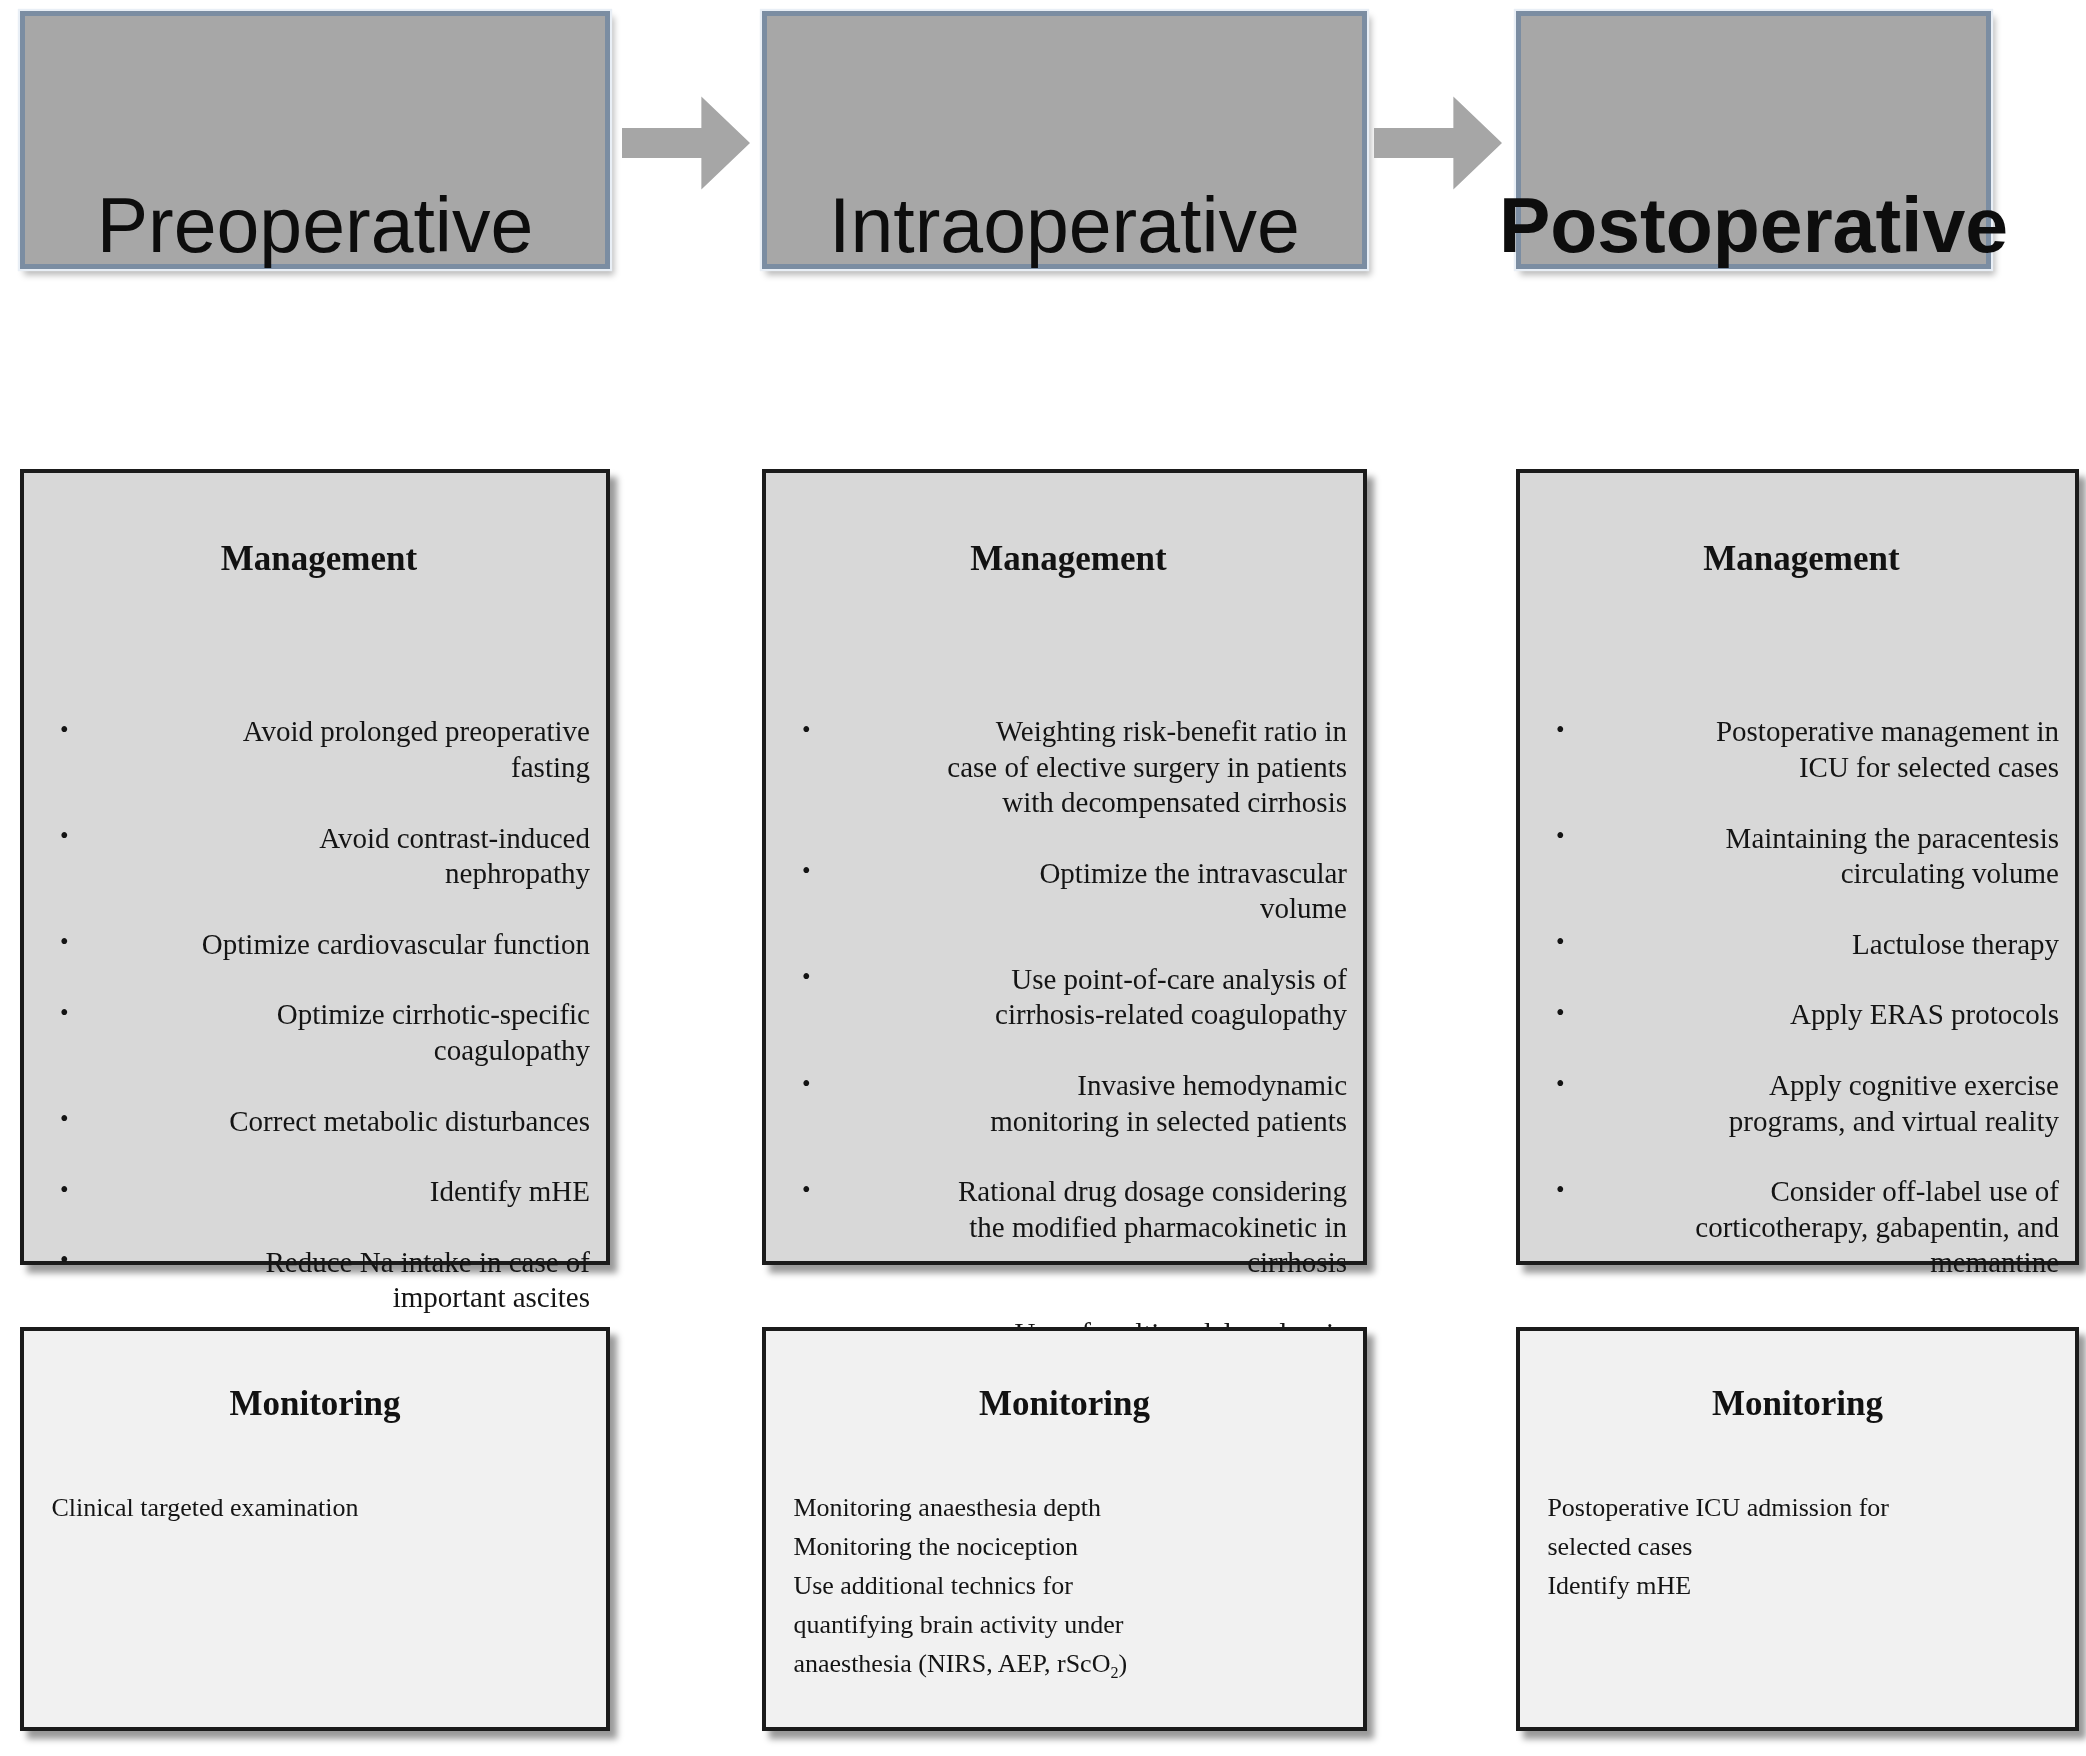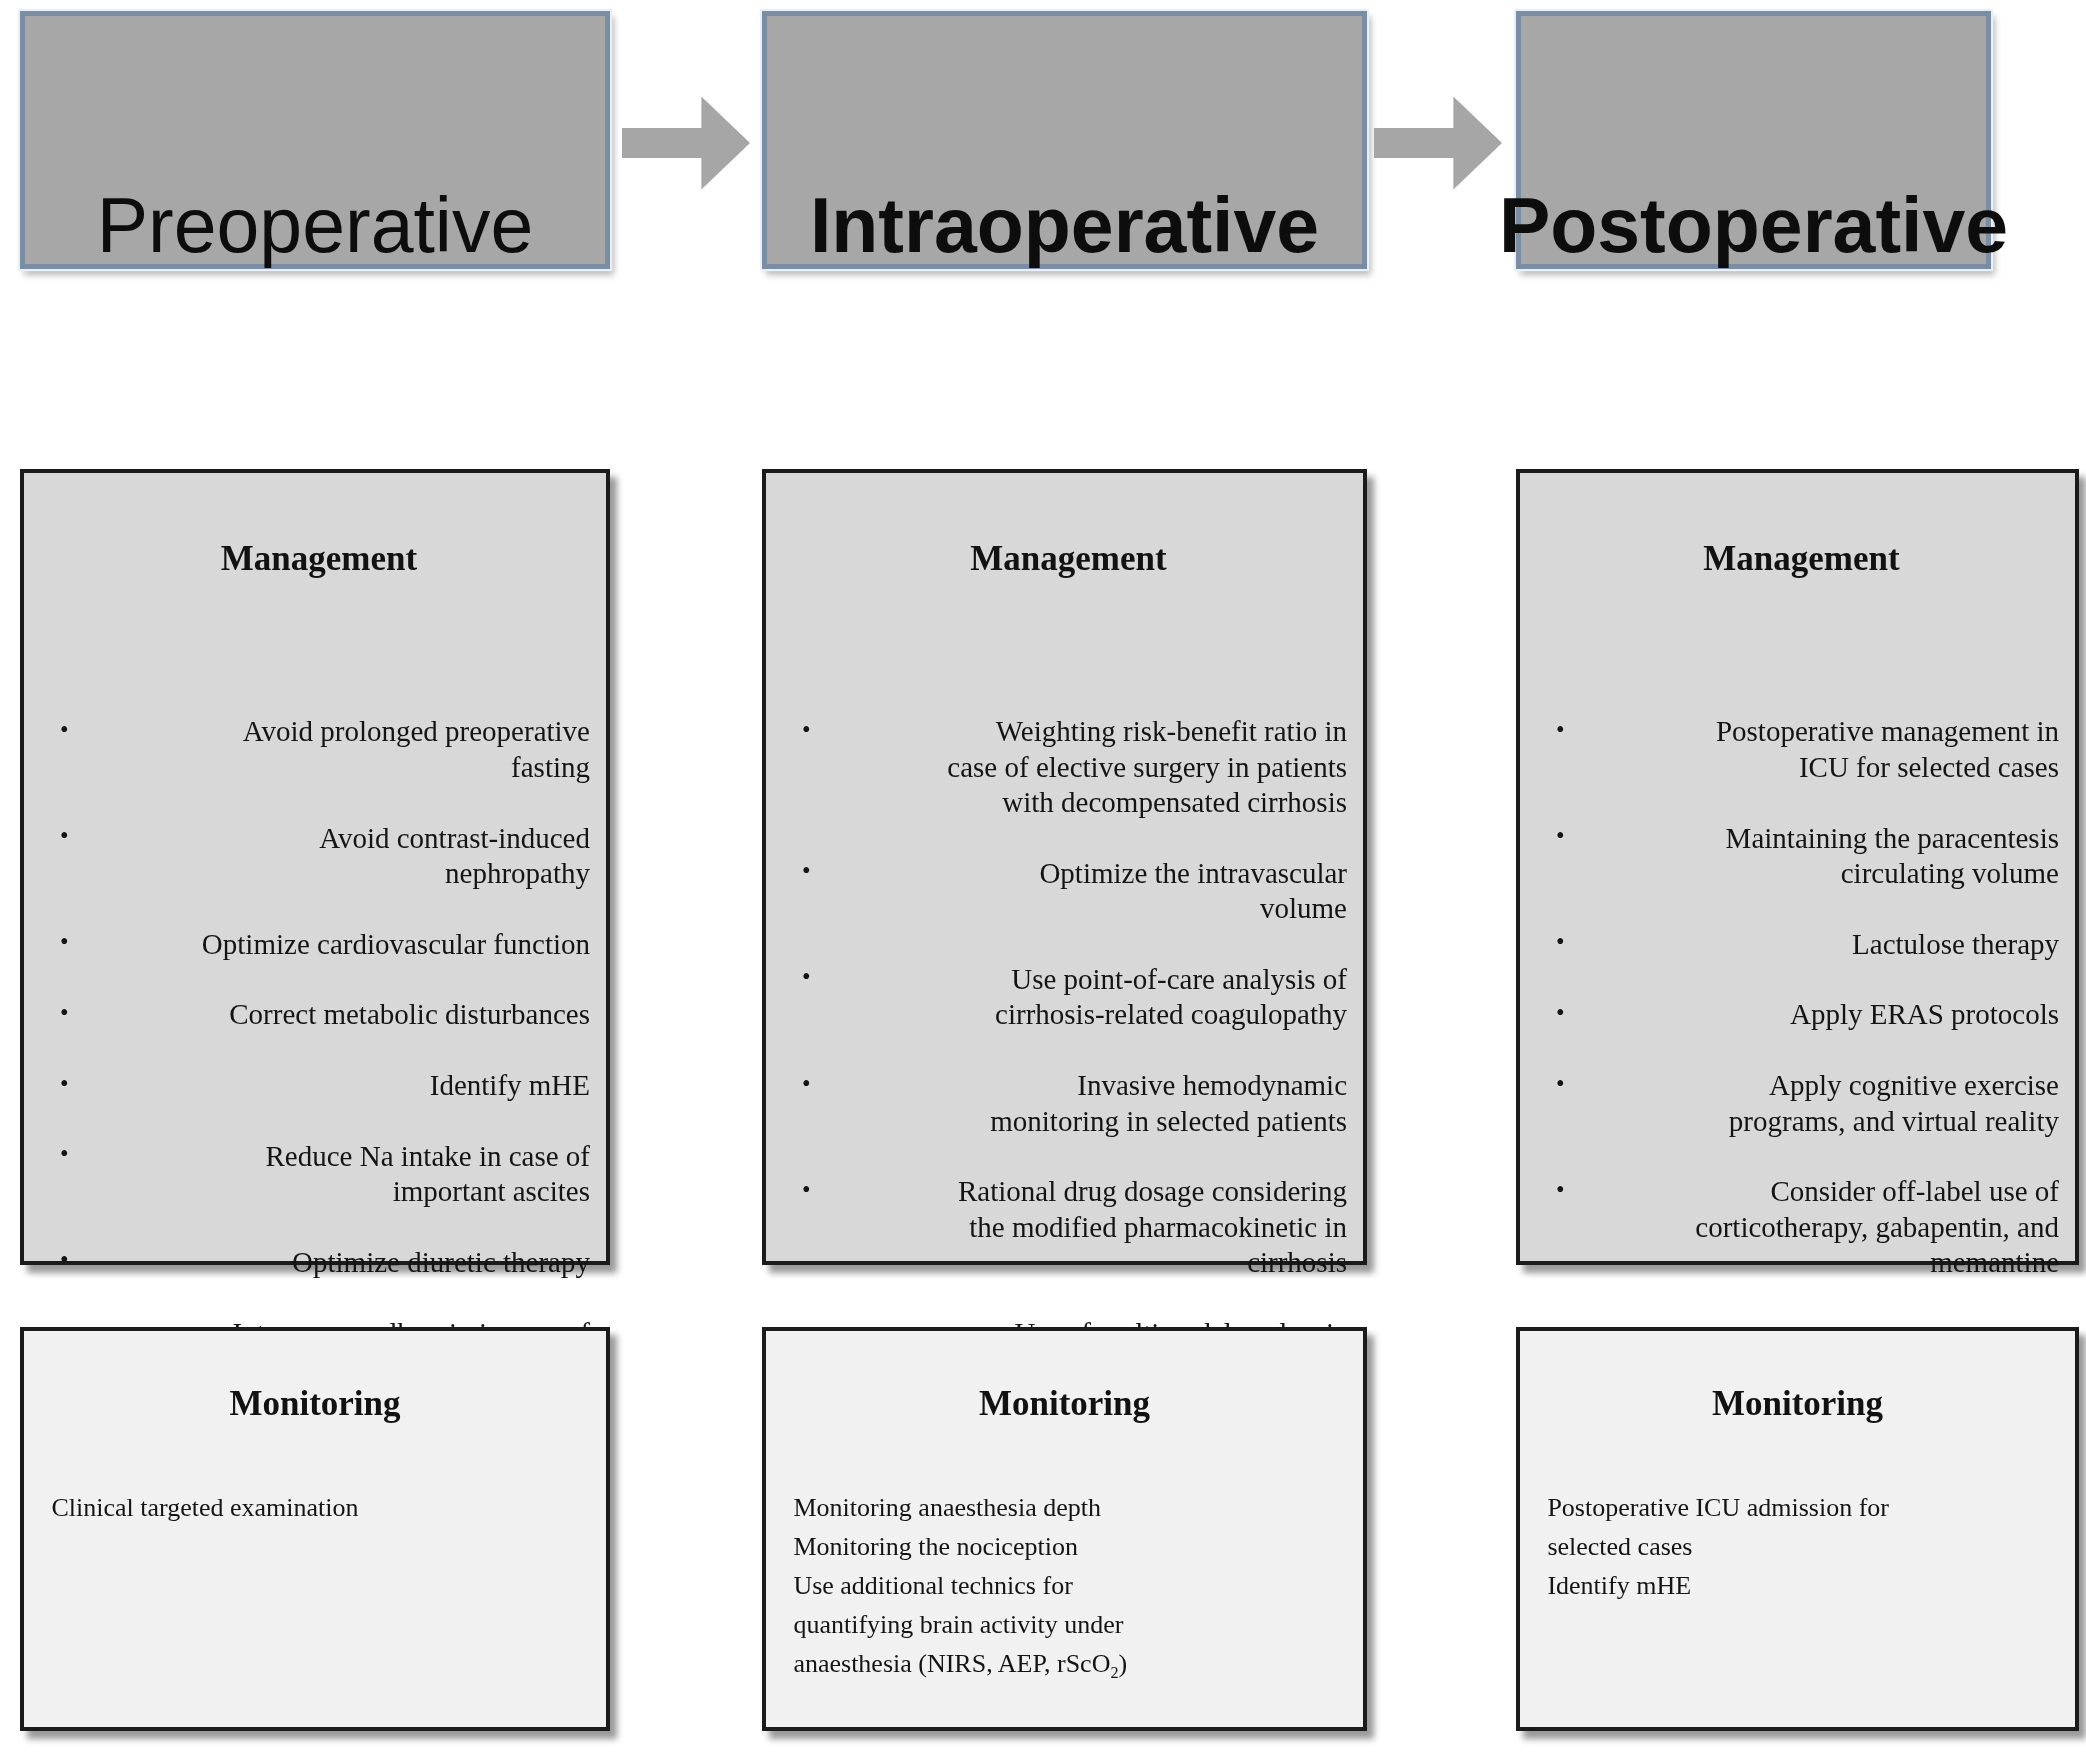--- a/index.html
+++ b/index.html
@@ -102,36 +102,38 @@
 </style>
 </head>
 <body>
 
 <div id="canvas">
 
   <div class="stage" style="left:20px; width:590px;">
     <span class="stage-label">Preoperative</span>
   </div>
   <div class="arrow" style="left:622px;"></div>
-  <div class="stage" style="left:762px; width:605px;font-weight:bold;">
+  <div class="stage" style="left:762px; width:605px;">
     <span class="stage-label">Intraoperative</span>
   </div>
   <div class="arrow" style="left:1374px;"></div>
   <div class="stage" style="left:1516px; width:475px;font-weight:bold;">
     <span class="stage-label">Postoperative</span>
   </div>
 
   <section class="panel mgmt" style="left:20px; width:590px;">
     <h2 class="panel-title">Management</h2>
     <ul class="bullets">
       <li>Avoid prolonged preoperative
 fasting</li>
       <li>Avoid contrast-induced
 nephropathy</li>
       <li>Optimize cardiovascular function</li>
+      <li>Optimize cirrhotic-specific
+coagulopathy</li>
       <li>Correct metabolic disturbances</li>
       <li>Identify mHE</li>
       <li>Reduce Na intake in case of
 important ascites</li>
       <li>Optimize diuretic therapy</li>
       <li>Intravenous albumin in case of
 large-volume paracentesis</li>
     </ul>
   </section>
 

